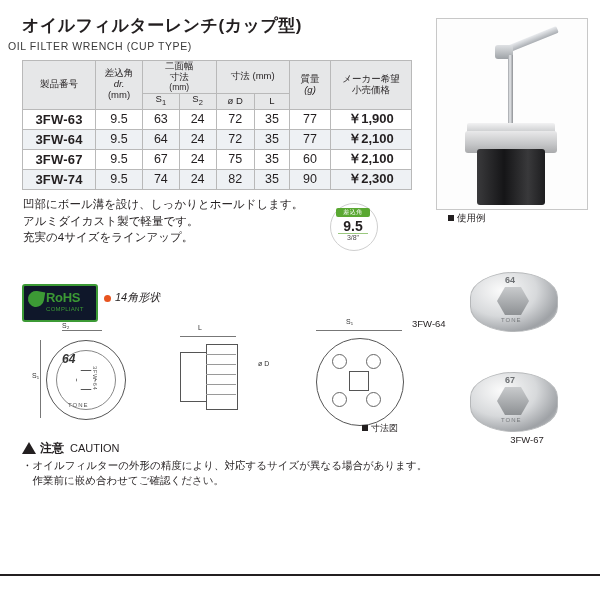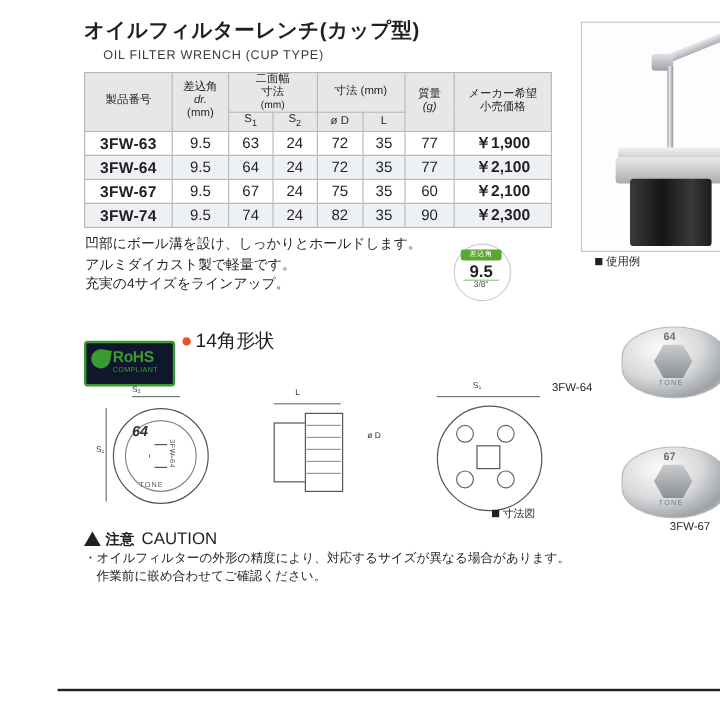--- a/index.html
+++ b/index.html
@@ -4,30 +4,30 @@
 <style>
   html,body{margin:0;padding:0;}
   body{
     width:600px;height:600px;
     background:#ffffff;
     font-family:"Liberation Sans","DejaVu Sans",sans-serif;
     color:#231f20;
     position:relative;
     overflow:hidden;
   }
-  .page{position:absolute;inset:0;margin-left:48px;}
+  .page{position:absolute;inset:0;}
 
   
   .title-jp{
     position:absolute;left:22px;top:14px;
     font-size:17px;font-weight:bold;letter-spacing:0.5px;
     color:#231f20;
   }
   .title-en{
-    position:absolute;left:38px;top:40px;
+    position:absolute;left:8px;top:40px;
     font-size:10.5px;letter-spacing:0.6px;color:#3a3a3a;
   }
 
   
   .spec{
     position:absolute;left:22px;top:60px;width:390px;
     border-collapse:collapse;
     font-size:10px;
   }
   .spec th,.spec td{
@@ -94,21 +94,21 @@
     border-radius:50% 0 50% 50%;background:#3c9a35;transform:rotate(10deg);
   }
   .rohs .t1{
     position:absolute;left:22px;top:4px;font-size:13px;font-weight:bold;color:#3c9a35;
     letter-spacing:-0.3px;
   }
   .rohs .t2{
     position:absolute;left:22px;top:20px;font-size:6px;color:#3c9a35;letter-spacing:0.3px;
   }
   .angle-note{
-    position:absolute;left:104px;top:274px;font-size:16px;color:#231f20;
+    position:absolute;left:104px;top:290px;font-size:11px;color:#231f20;font-style:italic;
   }
   .angle-note .dot{
     display:inline-block;width:7px;height:7px;border-radius:50%;
     background:#e8541f;margin-right:4px;vertical-align:middle;
   }
 
   
   .diagram-area{
     position:absolute;left:22px;top:300px;width:400px;height:140px;
   }
@@ -187,21 +187,21 @@
 
   
   .caution-head{
     position:absolute;left:22px;top:440px;font-size:12px;font-weight:bold;color:#231f20;
   }
   .caution-head .tri{
     display:inline-block;width:0;height:0;margin-right:4px;
     border-left:7px solid transparent;border-right:7px solid transparent;
     border-bottom:12px solid #231f20;position:relative;top:2px;
   }
-  .caution-head .en{font-size:14px;font-weight:normal;margin-left:6px;text-align:right;}
+  .caution-head .en{font-size:11px;font-weight:normal;margin-left:6px;text-align:right;}
   .caution-body{
     position:absolute;left:22px;top:458px;font-size:10.5px;line-height:1.45;color:#231f20;
   }
 
   
   .photo-panel{
     position:absolute;left:436px;top:18px;width:150px;height:190px;
     border:1px solid #c8c8c8;background:#fdfdfd;overflow:hidden;
   }
   .p-base{

